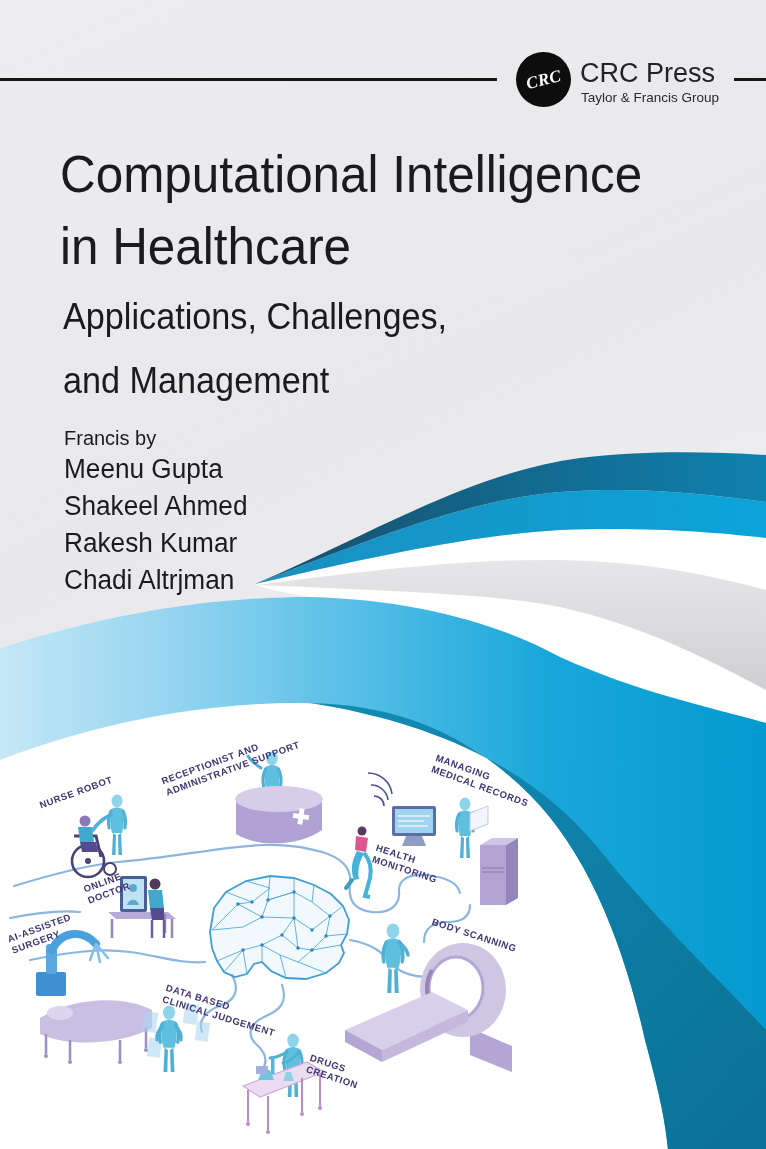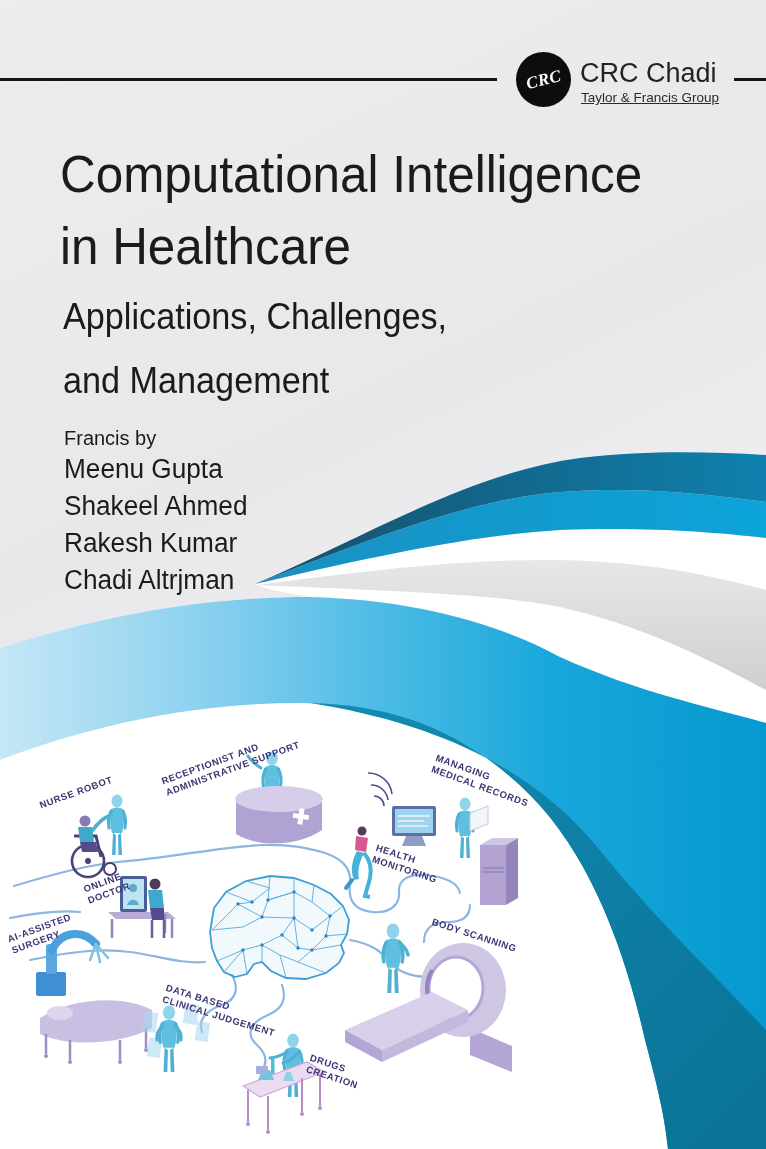--- a/index.html
+++ b/index.html
@@ -12,21 +12,21 @@
   
   .series-title{left:63px;top:42px;font-size:17.5px;color:#3a3a3c;letter-spacing:.2px;}
   .rule{background:#161616;height:3px;top:78px;}
   .rule-left{left:0;width:497px;}
   .rule-right{left:734px;width:32px;}
   .crc-circle{left:516px;top:52px;width:55px;height:55px;border-radius:50%;background:#0d0d0d;
     display:flex;align-items:center;justify-content:center;}
   .crc-circle span{color:#fff;font-size:17px;font-weight:bold;font-style:italic;
     font-family:"Liberation Serif", serif;transform:rotate(-14deg);letter-spacing:.5px;}
   .pub-name{left:580px;top:58px;font-size:27px;color:#232325;}
-  .pub-tagline{left:581px;top:90px;font-size:13.5px;color:#2a2a2c;text-decoration:underline;}
+  .pub-tagline{left:581px;top:90px;font-size:13.5px;color:#2a2a2c;}
   
   .big{color:#1b1b1d;transform:scaleX(.95);transform-origin:left top;white-space:nowrap;}
   .title-1{left:60px;top:144px;font-size:52px;font-weight:500;}
   .title-2{left:60px;top:216px;font-size:52px;font-weight:500;}
   .sub-1{left:63px;top:296px;font-size:36px;}
   .sub-2{left:63px;top:360px;font-size:36px;}
   .edited-by{left:64px;top:427px;font-size:20px;color:#1b1b1d;}
   .editors{left:64px;top:451px;font-size:27px;color:#1b1b1d;line-height:37px;
     transform:scaleX(.97);transform-origin:left top;}
   
@@ -88,21 +88,21 @@
     <path fill="url(#gCyan)" d="M255,584 C380,535 470,500 560,492 C640,486 706,494 766,502 L766,538 C710,532 650,527 560,530 C480,535 400,550 255,584 Z"></path>
 
     <path fill="url(#gDark)" d="M255,584 C360,540 470,472 580,458 C650,450 710,452 766,455 L766,502 C706,494 640,486 560,492 C470,500 380,535 255,584 Z"></path>
   </svg>
 
   <div class="abs rule rule-left"></div>
   <div class="abs rule rule-right"></div>
   <div class="abs crc-circle">
     <span>CRC</span>
   </div>
-  <div class="abs pub-name">CRC Chadi</div>
+  <div class="abs pub-name">CRC Press</div>
   <div class="abs pub-tagline">Taylor &amp; Francis Group</div>
 
   <div class="abs big title-1">Computational Intelligence</div>
   <div class="abs big title-2">in Healthcare</div>
   <div class="abs big sub-1">Applications, Challenges,</div>
   <div class="abs big sub-2">and Management</div>
   <div class="abs edited-by">Francis by</div>
   <div class="abs editors">
     <div>Meenu Gupta</div>
     <div>Shakeel Ahmed</div>

